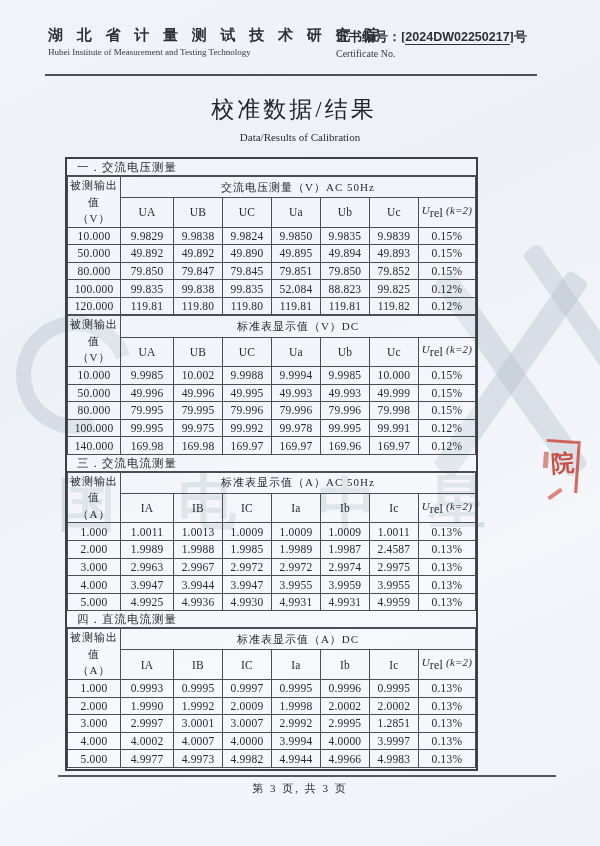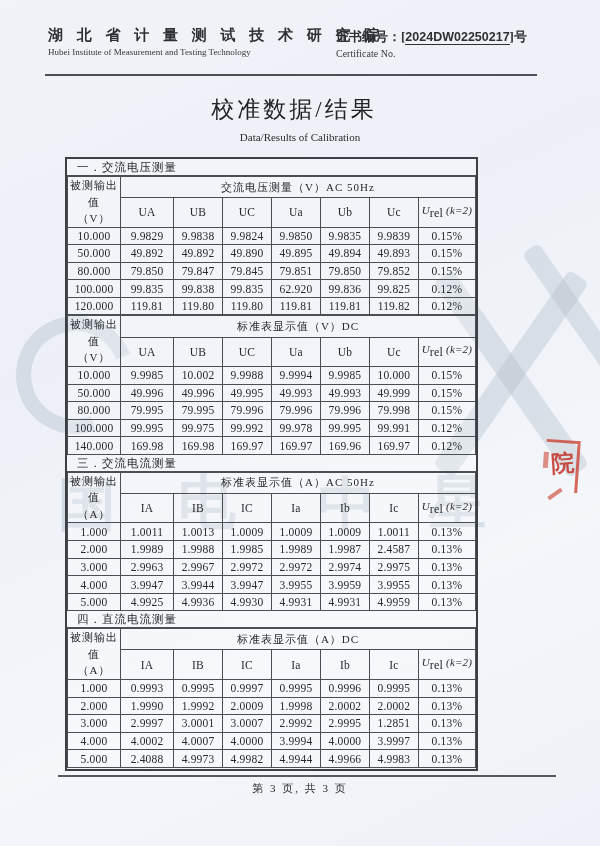--- a/index.html
+++ b/index.html
@@ -148,22 +148,22 @@
             <td>79.851</td>
             <td>79.850</td>
             <td>79.852</td>
             <td>0.15%</td>
           </tr>
           <tr>
             <td>100.000</td>
             <td>99.835</td>
             <td>99.838</td>
             <td>99.835</td>
-            <td>62.920</td>
-            <td>99.836</td>
+            <td>52.084</td>
+            <td>88.823</td>
             <td>99.825</td>
             <td>0.12%</td>
           </tr>
           <tr>
             <td>120.000</td>
             <td>119.81</td>
             <td>119.80</td>
             <td>119.80</td>
             <td>119.81</td>
             <td>119.81</td>
@@ -406,21 +406,21 @@
             <td>4.0002</td>
             <td>4.0007</td>
             <td>4.0000</td>
             <td>3.9994</td>
             <td>4.0000</td>
             <td>3.9997</td>
             <td>0.13%</td>
           </tr>
           <tr>
             <td>5.000</td>
-            <td>2.4088</td>
+            <td>4.9977</td>
             <td>4.9973</td>
             <td>4.9982</td>
             <td>4.9944</td>
             <td>4.9966</td>
             <td>4.9983</td>
             <td>0.13%</td>
           </tr>
         </tbody>
     </table>
 

